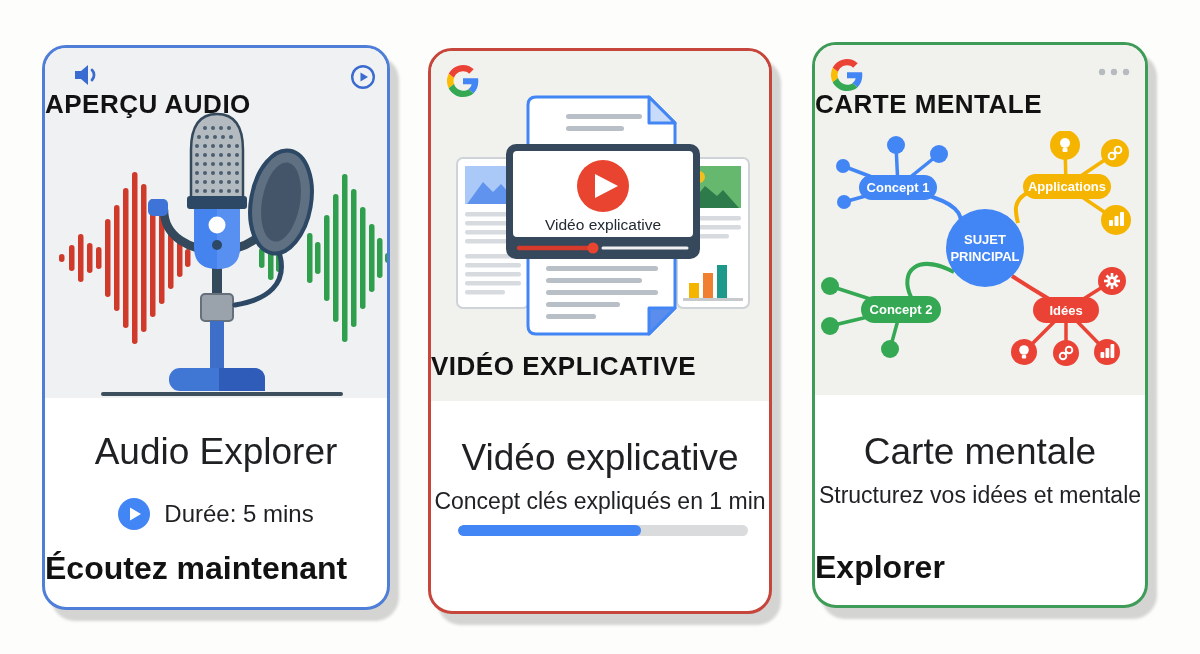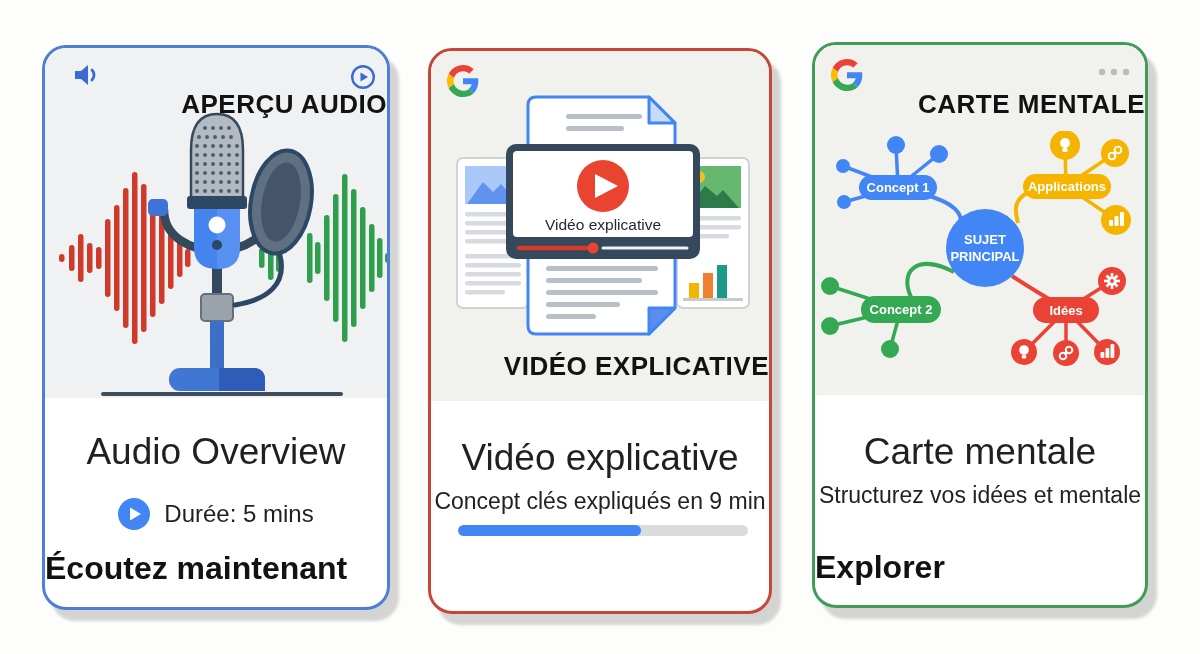--- a/index.html
+++ b/index.html
@@ -10,21 +10,21 @@
           box-shadow:9px 11px 3px #d4d4d3; overflow:hidden; }
   .card-audio   { left:42px;  top:45px; width:348px; height:565px; border-color:#4e7ed8; }
   .card-video   { left:428px; top:48px; width:344px; height:566px; border-color:#c7463c; }
   .card-mindmap { left:812px; top:42px; width:336px; height:566px; border-color:#3f9b58; }
 
   .illust-bg { position:absolute; left:0; top:0; right:0; height:350px; }
   .card-audio .illust-bg { background:#eff1f2; }
   .card-video .illust-bg { background:#f1f1ee; }
   .card-mindmap .illust-bg { background:#f1f1ee; }
 
-  .caption { position:absolute; left:0; width:100%; text-align:right; font-size:26px;
+  .caption { position:absolute; left:0; width:100%; text-align:left; font-size:26px;
              font-weight:800; letter-spacing:.5px; color:#121212; }
   .card-audio .caption { top:41px; }
   .card-video .caption { top:300px; }
   .card-mindmap .caption { top:44px; }
 
   .title { position:absolute; left:0; width:100%; text-align:center; font-size:37px;
            font-weight:400; color:#1e2022; }
   .card-audio .title { top:383px; }
   .card-video .title, .card-mindmap .title { top:386px; }
 
@@ -183,21 +183,21 @@
 
       <g>
         <path d="M 234 154 C 244 186, 222 202, 190 207" stroke="#2c4864" stroke-width="5" fill="none" stroke-linecap="round"></path>
         <g transform="rotate(10 236 104)">
           <ellipse cx="236" cy="104" rx="30" ry="52" fill="#5f7082" stroke="#2c4864" stroke-width="4"></ellipse>
           <ellipse cx="236" cy="104" rx="19" ry="40" fill="#44556a"></ellipse>
         </g>
       </g>
     </svg>
 
-    <h1 class="title">Audio Overview</h1>
+    <h1 class="title">Audio Explorer</h1>
 
     <div class="duration-row">
       <span style="display:inline-flex;">
         <svg width="32" height="32" viewBox="0 0 32 32">
           <circle cx="16" cy="16" r="16" fill="#4285F4"></circle>
           <path d="M12 9.5 L23 16 L12 22.5 Z" fill="#ffffff"></path>
         </svg>
       </span>
       <span class="dur-text">Durée: 5 mins</span>
     </div>
@@ -276,21 +276,21 @@
         <path d="M 164 80 L 164 104 L 187 92 Z" fill="#ffffff"></path>
         <text x="172" y="136" text-anchor="middle" font-size="15.5" fill="#222b33">Vidéo explicative</text>
         <line x1="88" y1="154" x2="160" y2="154" stroke="#d63a2a" stroke-width="4.5" stroke-linecap="round"></line>
         <circle cx="162" cy="154" r="5.5" fill="#e8442f"></circle>
         <line x1="172" y1="154" x2="256" y2="154" stroke="#ffffff" stroke-width="3" stroke-linecap="round" opacity="0.92"></line>
       </g>
     </svg>
 
     <h2 class="caption">VIDÉO EXPLICATIVE</h2>
     <h1 class="title">Vidéo explicative</h1>
-    <p class="subtitle">Concept clés expliqués en 9 min</p>
+    <p class="subtitle">Concept clés expliqués en 1 min</p>
 
     <div class="progress-track">
       <div class="progress-fill" style="width: 63%;"></div>
     </div>
 
   </section>
 
   <section class="card card-mindmap">
     <div class="illust-bg"></div>
 

